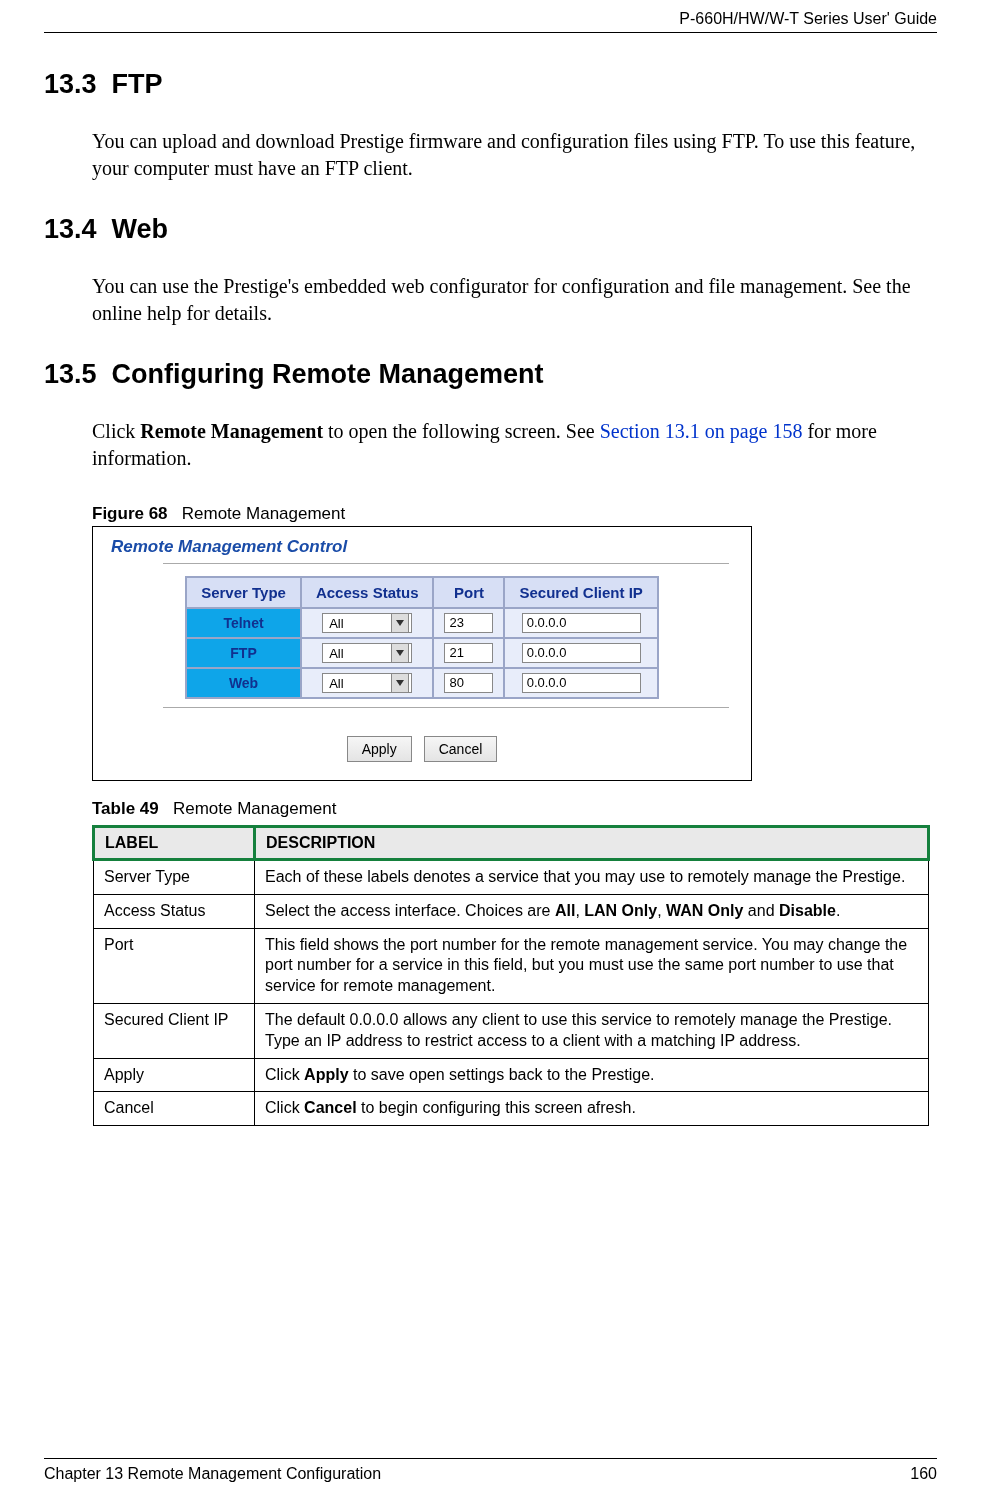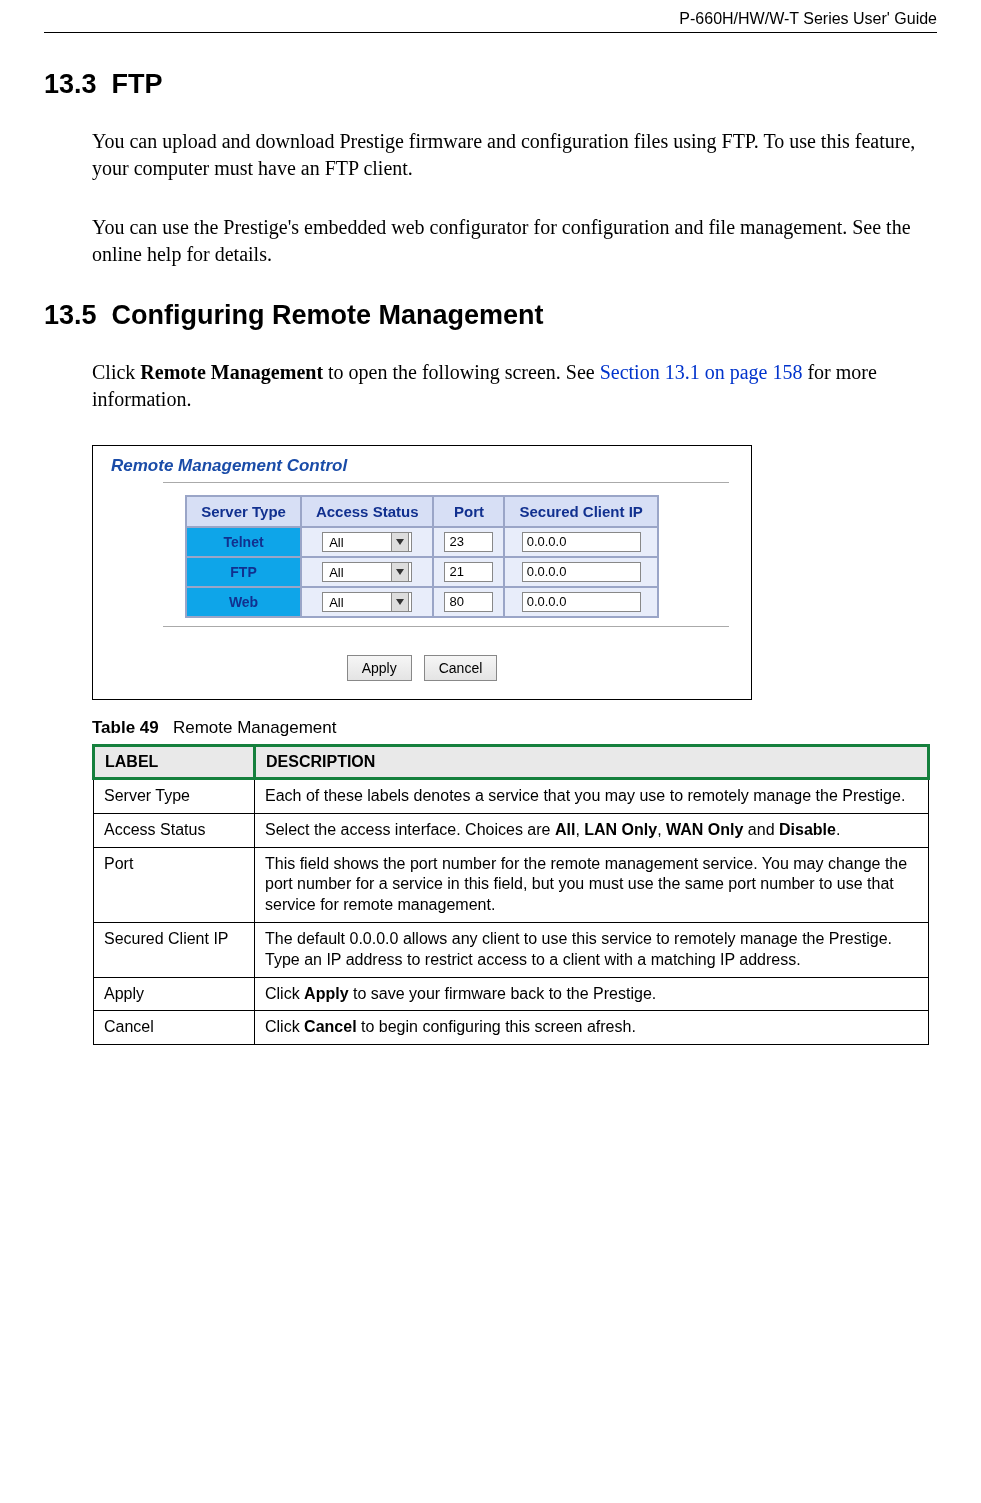--- a/index.html
+++ b/index.html
@@ -193,29 +193,35 @@
 <body>
 
 <div class="page">
   <div class="top-header">P-660H/HW/W-T Series User' Guide</div>
 
   <h2 class="h2">
     <span>13.3</span>&nbsp;&nbsp;<span>FTP</span>
   </h2>
   <p class="body-para">You can upload and download Prestige firmware and configuration files using FTP. To use this feature, your computer must have an FTP client.</p>
 
+  <h2 class="h2">
+    <span>13.4</span>&nbsp;&nbsp;<span>Web</span>
+  </h2>
   <p class="body-para">You can use the Prestige's embedded web configurator for configuration and file management. See the online help for details.</p>
 
   <h2 class="h2">
     <span>13.5</span>&nbsp;&nbsp;<span>Configuring Remote Management</span>
   </h2>
   <p class="body-para">
     <span>Click </span><span class="bold">Remote Management</span><span> to open the following screen. See </span><span class="link">Section 13.1 on page 158</span><span> for more information.</span>
   </p>
 
+  <div class="fig-caption">
+    <span class="b">Figure 68</span>&nbsp;&nbsp;&nbsp;<span>Remote Management</span>
+  </div>
 
   <div class="fig-frame">
     <div class="panel-title">Remote Management Control</div>
     <hr class="panel-rule">
     <div class="inner-table-wrap">
       <table class="rmc">
         <tbody>
             <tr>
           <th>Server Type</th>
           <th>Access Status</th>
@@ -302,26 +308,30 @@
         <td class="lbl">Port</td>
         <td>This field shows the port number for the remote management service. You may change the port number for a service in this field, but you must use the same port number to use that service for remote management.</td>
       </tr>
       <tr>
         <td class="lbl">Secured Client IP</td>
         <td>The default 0.0.0.0 allows any client to use this service to remotely manage the Prestige. Type an IP address to restrict access to a client with a matching IP address.</td>
       </tr>
       <tr>
         <td class="lbl">Apply</td>
         <td>
-          <span>Click </span><span class="bold">Apply</span><span> to save your firmware back to the Prestige.</span>
+          <span>Click </span><span class="bold">Apply</span><span> to save open settings back to the Prestige.</span>
         </td>
       </tr>
       <tr>
         <td class="lbl">Cancel</td>
         <td>
           <span>Click </span><span class="bold">Cancel</span><span> to begin configuring this screen afresh.</span>
         </td>
       </tr>
     </tbody>
       </table>
   </div>
 
+  <div class="footer">
+    <span>Chapter 13 Remote Management Configuration</span>
+    <span>160</span>
+  </div>
 </div>
 
 </body></html>

